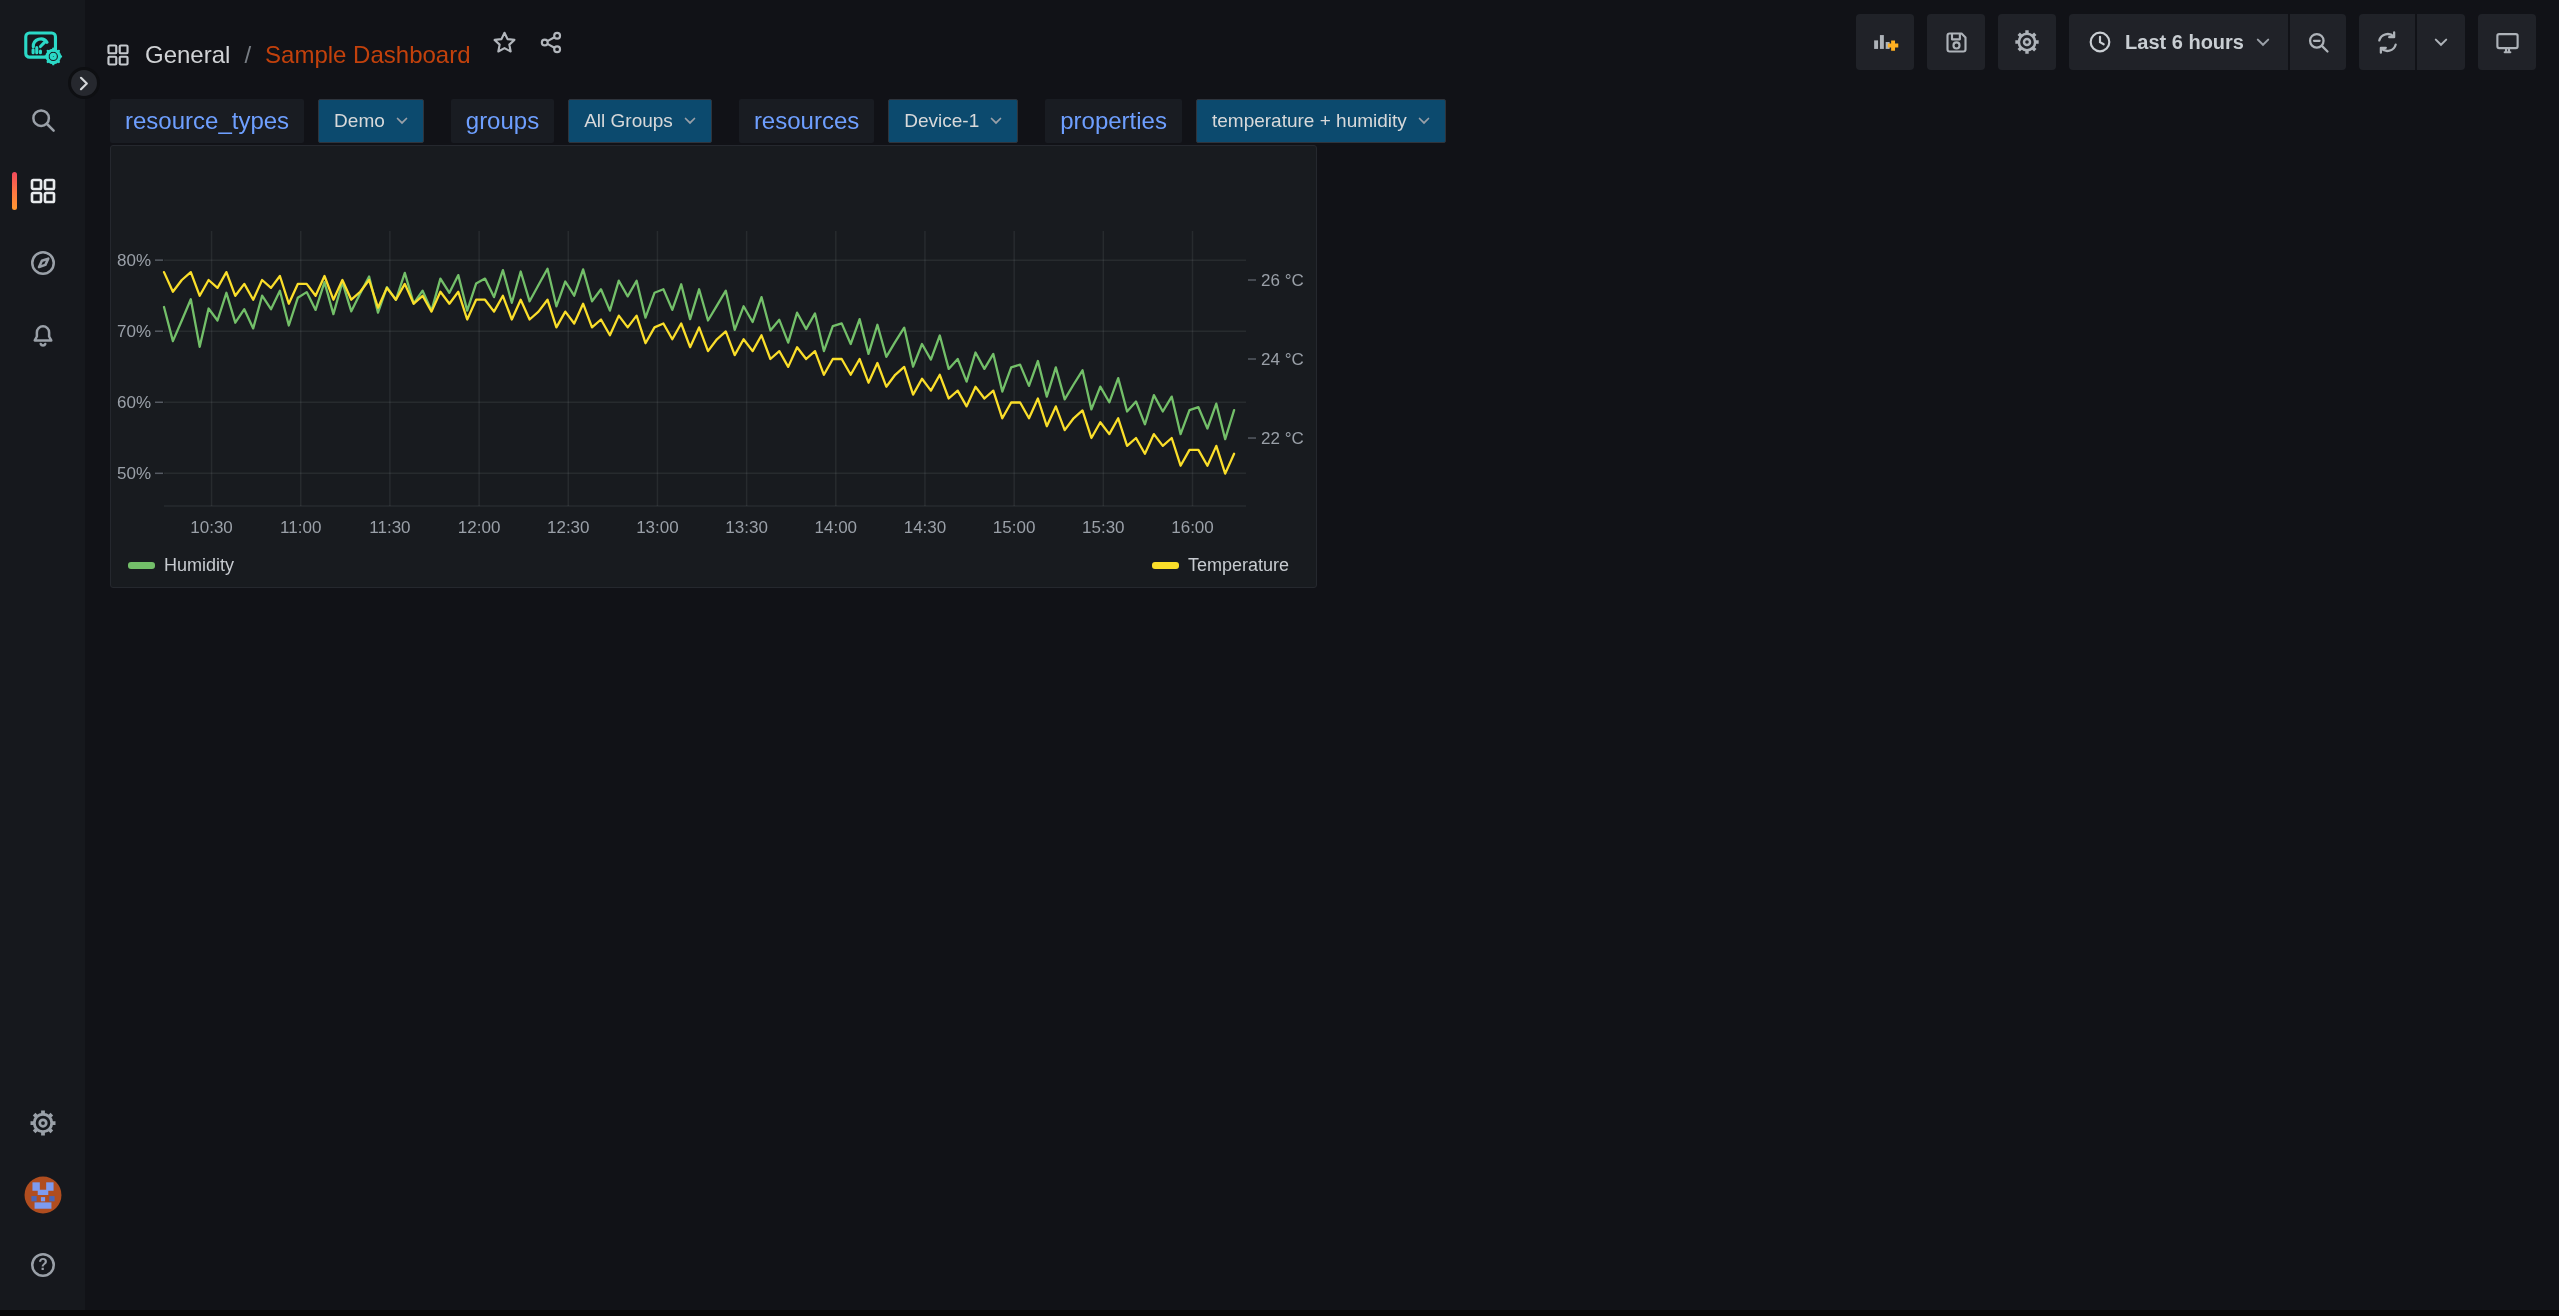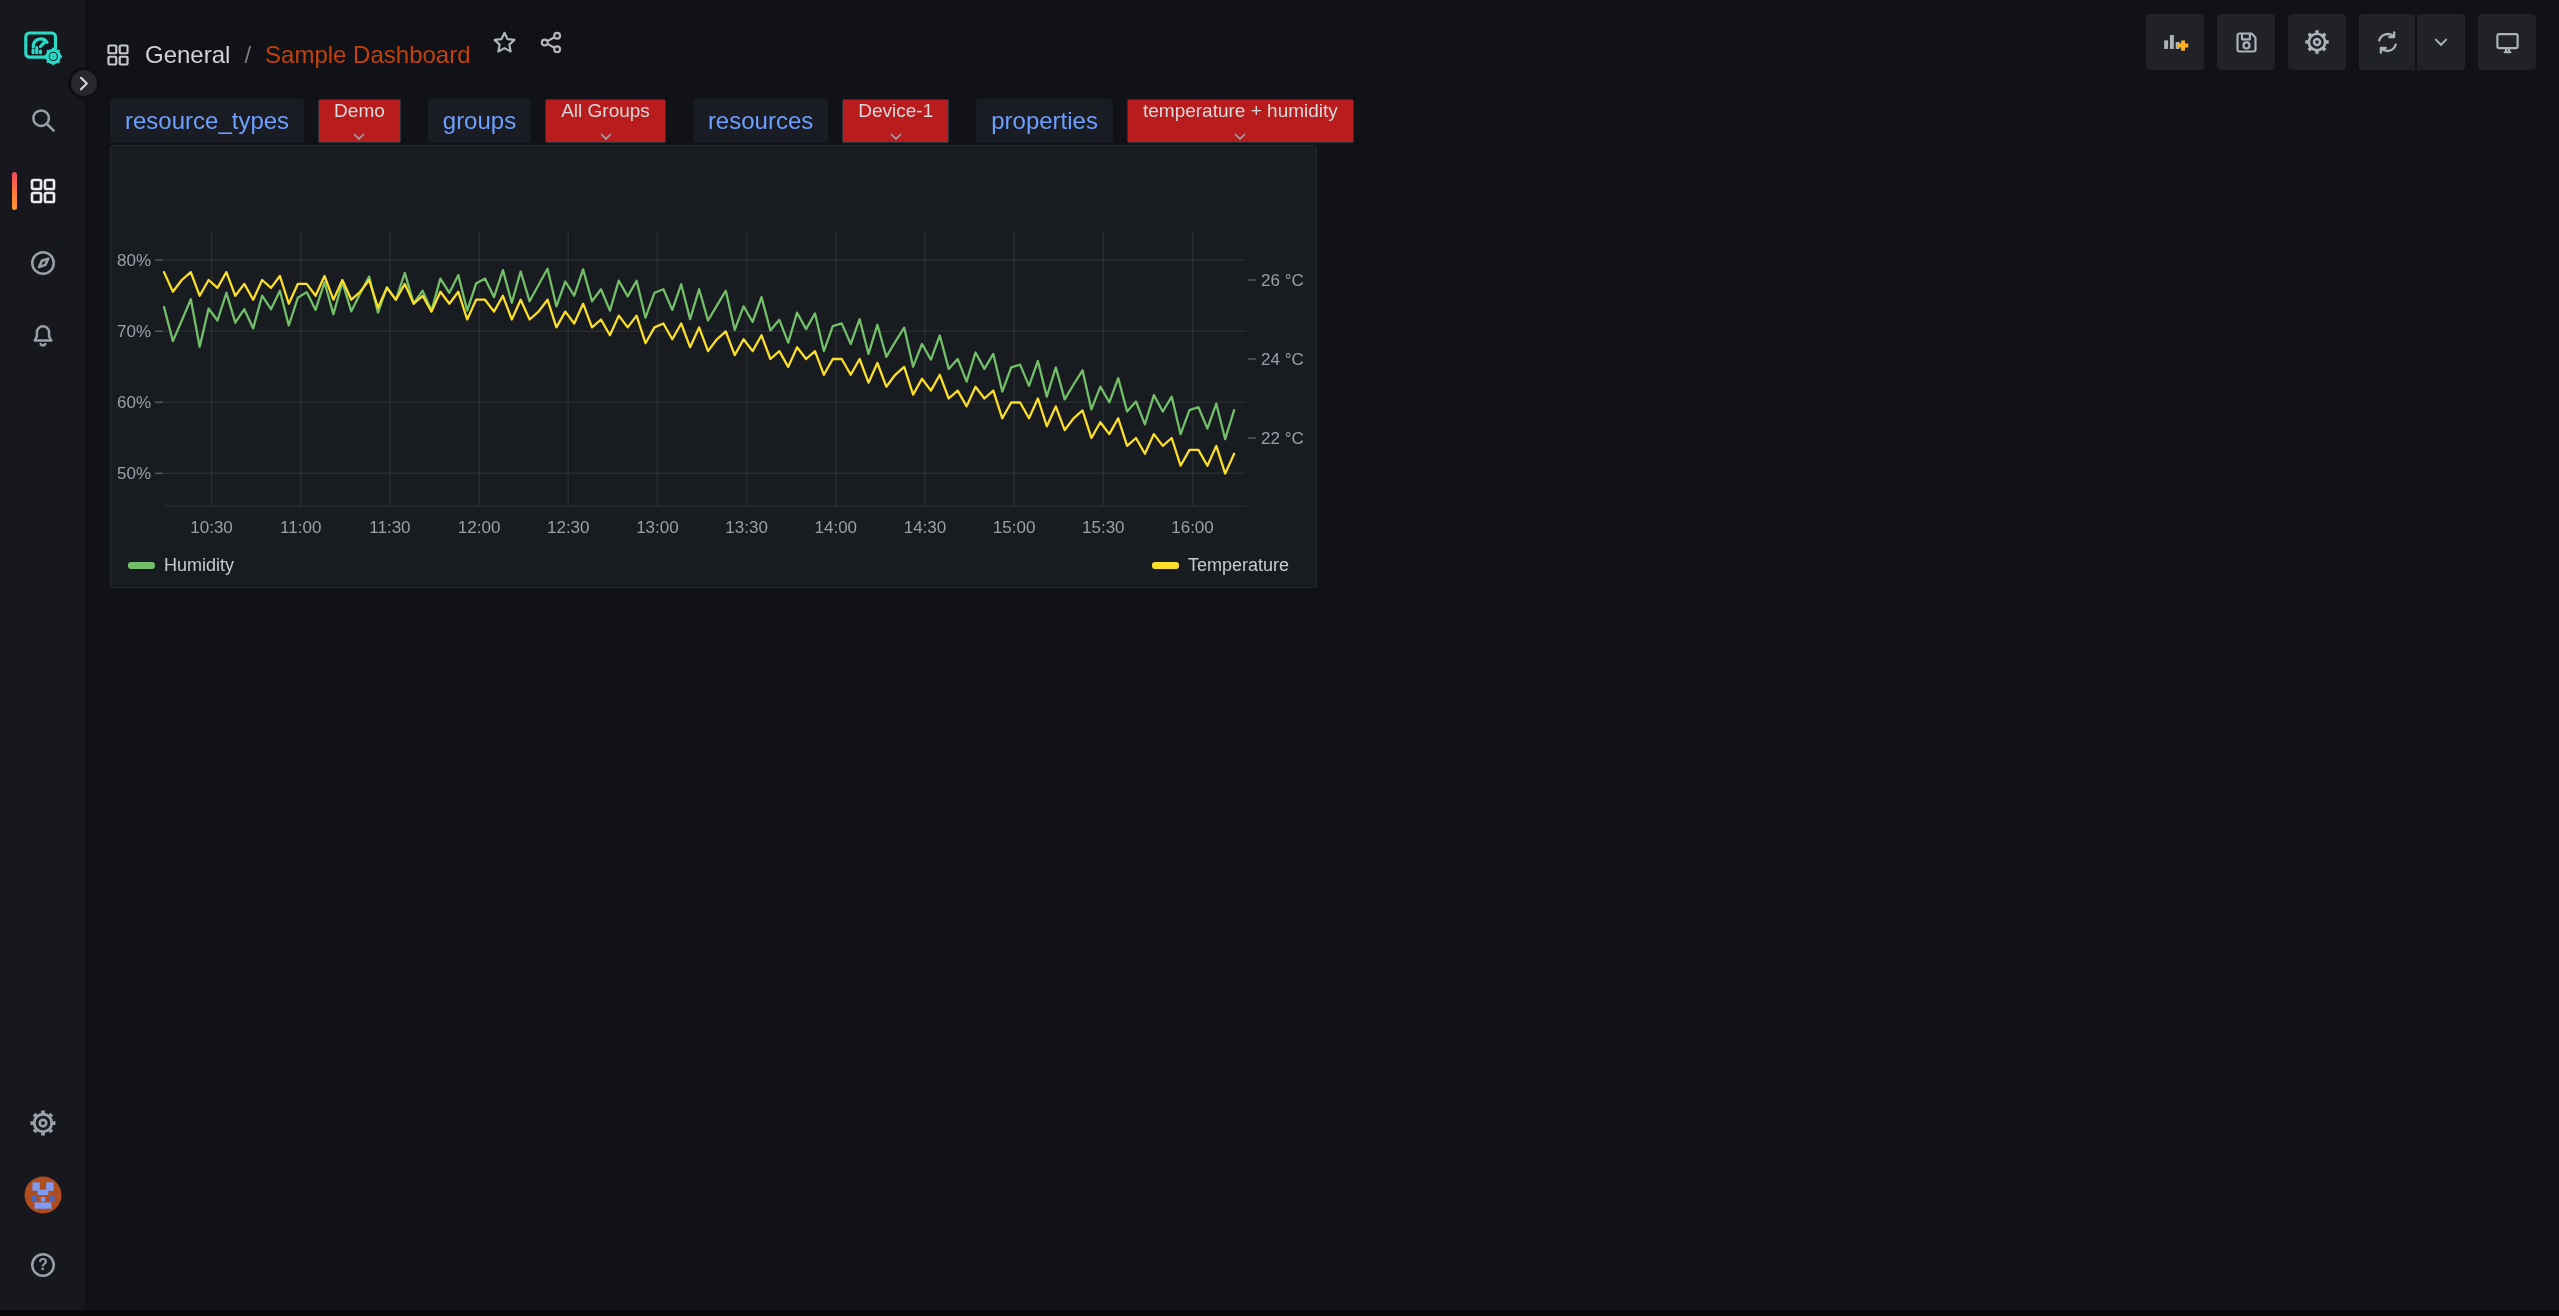--- a/index.html
+++ b/index.html
@@ -37,22 +37,22 @@
   .time-btn { display:flex; align-items:center; gap:12px; padding:0 18px; background:none; border:none;
               color:#c9ced3; font-size:20px; font-weight:600; font-family:inherit; cursor:pointer; }
   .tb-icon-btn { width:56px; background:none; border:none; color:#aeb3b9; display:flex; align-items:center;
                  justify-content:center; cursor:pointer; }
 
   
   .submenu { position:absolute; left:110px; top:99px; display:flex; gap:27px; }
   .var-group { display:flex; gap:14px; }
   .var-label { height:44px; display:flex; align-items:center; padding:0 15px; background:#191c22;
                color:#6e9fff; font-size:24px; border-radius:2px; cursor:pointer; }
-  .var-value { height:44px; display:flex; align-items:center; gap:11px; padding:0 15px; background:#b91c1c;
-               border:1px solid #2f343c; border-radius:2px; color:#d8d9da; font-size:19px; cursor:pointer;flex-direction:column; }
+  .var-value { height:44px; display:flex; align-items:center; gap:11px; padding:0 15px; background:#0c4a6e;
+               border:1px solid #2f343c; border-radius:2px; color:#d8d9da; font-size:19px; cursor:pointer; }
   .var-value .chev { color:#9aa0a8; }
 
   
   .panel { position:absolute; left:110px; top:145px; width:1207px; height:443px; background:#181b1f;
            border:1px solid #25282e; border-radius:3px; }
   .panel-title { height:42px; display:flex; align-items:center; justify-content:center; color:#dcdde0;
                  font-size:19px; font-weight:700; cursor:pointer; }
   #chart-svg { position:absolute; left:0; top:45px; width:1205px; height:355px; font-family:"Liberation Sans",sans-serif; }
   .legend { position:absolute; left:0; right:0; top:400px; height:38px; display:flex; align-items:center;
             justify-content:space-between; padding:0 27px 0 17px; }
@@ -193,20 +193,39 @@
         </svg>
       </button>
       <button class="tb-btn">
         <svg class="ic" width="28" height="28" viewBox="0 0 24 24" fill="none" stroke="currentColor">
           <circle cx="12" cy="12" r="7" stroke-width="2.2"></circle>
           <circle cx="12" cy="12" r="2.6" stroke-width="2.1"></circle>
           <path stroke-width="2.9" d="M19.2 12h2.8M12 19.2V22M4.8 12H2M12 4.8V2M17.1 17.1l2 2M6.9 17.1l-2 2M17.1 6.9l2-2M6.9 6.9l-2-2"></path>
         </svg>
       </button>
 
+      <div class="tb-group">
+        <button class="time-btn">
+          <svg class="ic" width="26" height="26" viewBox="0 0 24 24" fill="none" stroke="currentColor" stroke-width="2" stroke-linecap="round">
+            <circle cx="12" cy="12" r="8.6"></circle>
+              <path d="M12 7.2v5l3.4 1.9"></path>
+          </svg>
+          <span>Last 6 hours</span>
+          <svg class="ic" width="14" height="9" viewBox="0 0 14 9" fill="none" stroke="#9aa0a8" stroke-width="2" stroke-linecap="round">
+            <polyline points="1.8,1.6 7,6.8 12.2,1.6"></polyline>
+          </svg>
+        </button>
+        <div class="tb-divider"></div>
+        <button class="tb-icon-btn">
+          <svg class="ic" width="27" height="27" viewBox="0 0 24 24" fill="none" stroke="currentColor" stroke-width="2" stroke-linecap="round">
+            <circle cx="10.5" cy="10.5" r="6"></circle>
+              <path d="M15 15l5 5M8 10.5h5"></path>
+          </svg>
+        </button>
+      </div>
 
       <div class="tb-group">
         <button class="tb-icon-btn">
           <svg class="ic" width="27" height="27" viewBox="0 0 24 24" fill="none" stroke="currentColor" stroke-width="2" stroke-linecap="round" stroke-linejoin="round">
             <path d="M4.7 10.2a7.6 7.6 0 0 1 13-3.2"></path>
             <polyline points="17.9,2.9 17.9,7.3 13.5,7.3"></polyline>
             <path d="M19.3 13.8a7.6 7.6 0 0 1-13 3.2"></path>
             <polyline points="6.1,21.1 6.1,16.7 10.5,16.7"></polyline>
           </svg>
         </button>

